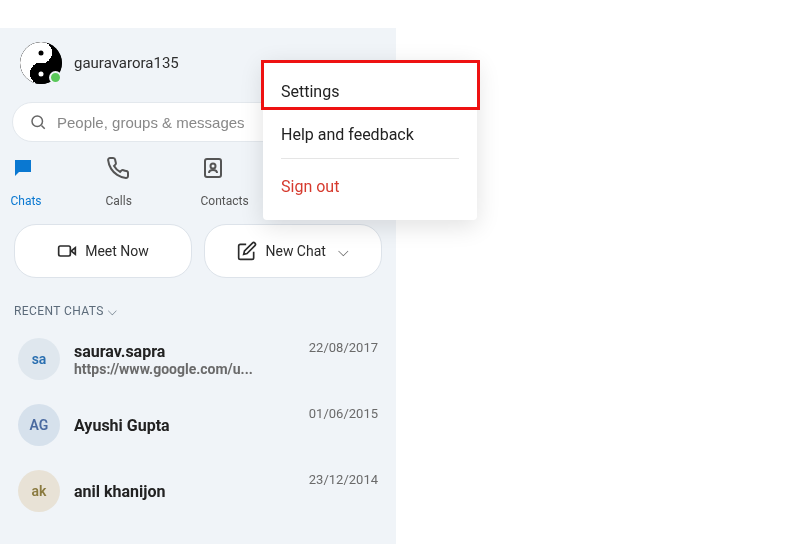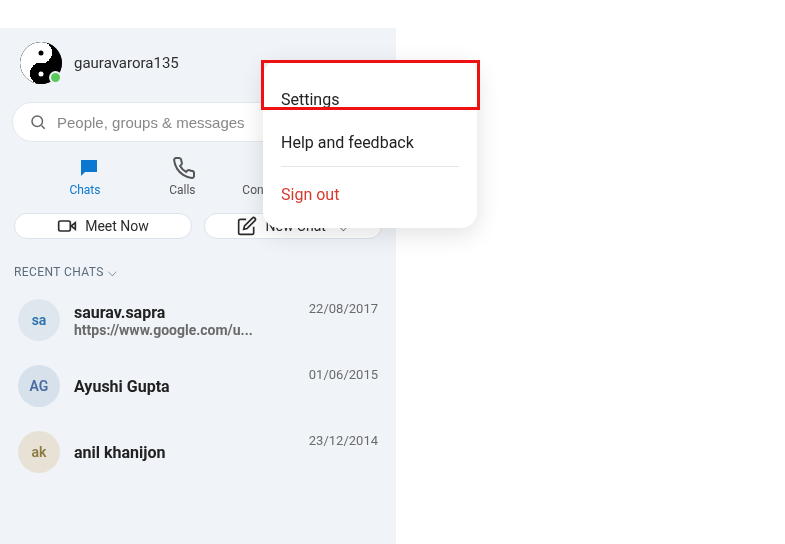--- a/index.html
+++ b/index.html
@@ -59,30 +59,30 @@
     }
     .search-wrap svg { width: 18px; height: 18px; color: #666; }
     .search-input {
       border: none; outline: none; font-size: 15px; color: #333; flex: 1; background: transparent;
     }
     .search-input::placeholder { color: #888; }
     .tabs {
       display: flex; justify-content: space-around; padding: 4px 8px 2px 8px;
     }
     .tab {
-      display: flex; flex-direction: column; align-items: flex-end; gap: 3px;
+      display: flex; flex-direction: column; align-items: flex-start; gap: 14px;
       font-size: 12px; color: #555; width: 90px; cursor: pointer;
     }
     .tab.active { color: #0a78d1; }
     .tab svg { width: 24px; height: 24px; }
     .btn-row {
       display: flex; gap: 12px; padding: 14px 14px 8px 14px;
     }
     .pill-btn {
-      flex: 1; height: 26px; background: #fff; border: 1px solid #dde3ea;
+      flex: 1; height: 54px; background: #fff; border: 1px solid #dde3ea;
       border-radius: 22px; display: flex; align-items: center; justify-content: center;
       gap: 8px; font-size: 14px; color: #2b2b2b; cursor: pointer;
     }
     .pill-btn svg { width: 20px; height: 20px; }
     .chev { color: #666; font-size: 14px; margin-left: 4px; }
     .section-header {
       padding: 18px 14px 8px 14px; font-size: 12px; letter-spacing: 0.4px;
       color: #5c6b7a; font-weight: 400; display: flex; align-items: center; gap: 4px;
     }
     .chat-item {
@@ -97,21 +97,21 @@
     .chat-name { font-size: 16px; color: #222; }
     .chat-preview {
       font-size: 14px; color: #6a6a6a; white-space: nowrap;
       overflow: hidden; text-overflow: ellipsis; max-width: 220px;
     }
     .chat-time { font-size: 13px; color: #6a6a6a; align-self: flex-start; margin-top: 2px; }
     
     .menu {
       position: absolute; top: 60px; left: 263px; width: 214px;
       background: #fff; box-shadow: 0 6px 24px rgba(0,0,0,0.12);
-      border-radius: 16px; padding: 18px 0 12px 0; z-index: 10;
+      border-radius: 4px; padding: 10px 0 12px 0; z-index: 10;
     }
     .menu-item {
       padding: 12px 18px; font-size: 16px; color: #222; cursor: pointer;
     }
     .menu-divider {
       height: 1px; background: #e5e5e5; margin: 2px 18px;
     }
     .menu-item.signout { color: #d63a2e; margin-top: 6px; }
     .highlight-box {
       position: absolute; top: 60px; left: 261px; width: 219px; height: 50px;

